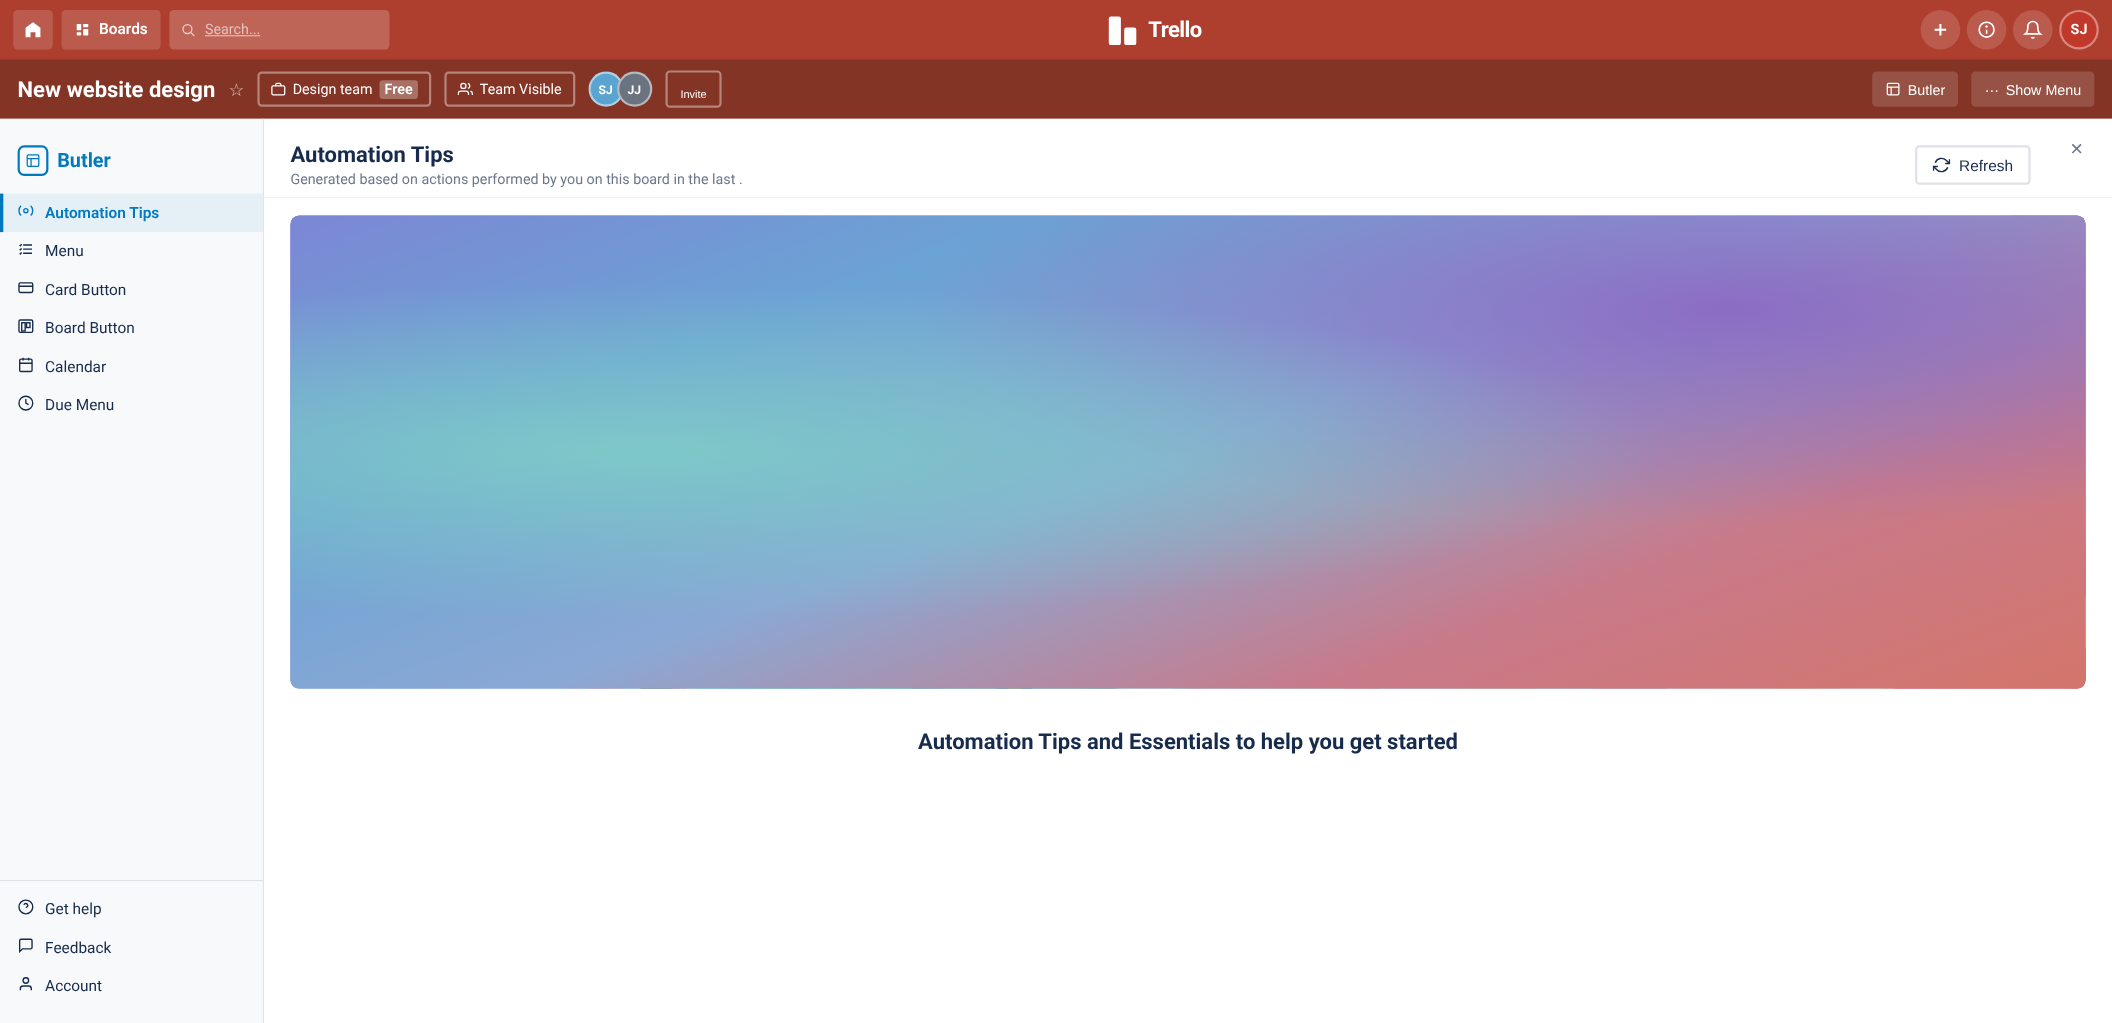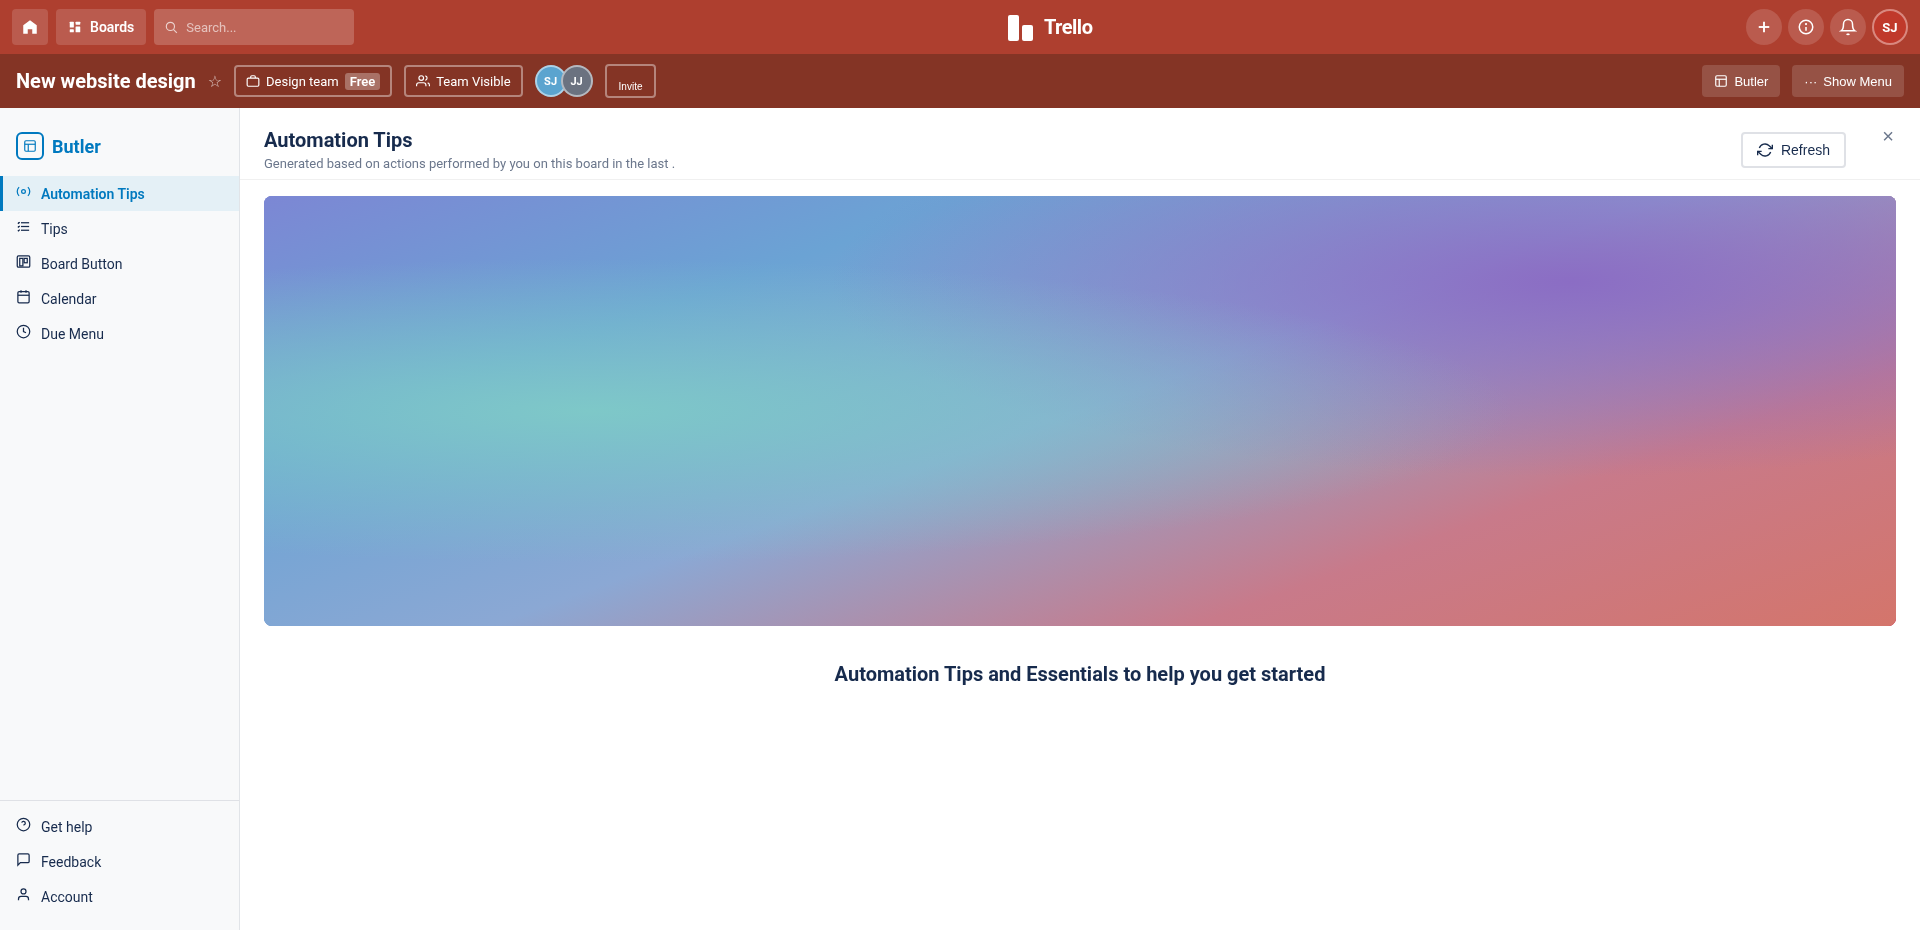--- a/index.html
+++ b/index.html
@@ -39,21 +39,21 @@
     .nav-search {
       height: 36px;
       background: rgba(255,255,255,0.2);
       border-radius: 4px;
       display: flex; align-items: center;
       padding: 0 10px;
       gap: 8px;
       width: 200px;
       cursor: pointer;
     }
-    .nav-search span { color: rgba(255,255,255,0.7); font-size: 13px; }
+    .nav-search span { color: rgba(255,255,255,0.7); font-size: 13px; text-decoration: underline; }
     .nav-logo {
       flex: 1;
       display: flex; align-items: center; justify-content: center;
     }
     .trello-logo {
       color: white;
       font-size: 22px;
       font-weight: bold;
       display: flex; align-items: center; gap: 8px;
     }
@@ -453,23 +453,32 @@
       <span class="sidebar-icon">
         <svg width="15" height="15" viewBox="0 0 24 24" fill="none" stroke="#172b4d" stroke-width="2">
             <line x1="8" y1="6" x2="21" y2="6"></line>
             <line x1="8" y1="12" x2="21" y2="12"></line>
             <line x1="8" y1="18" x2="21" y2="18"></line>
             <polyline points="3 6 4 7 6 5"></polyline>
             <polyline points="3 12 4 13 6 11"></polyline>
             <polyline points="3 18 4 19 6 17"></polyline>
           </svg>
       </span>
-      <span>Tips</span>
-    </div>
-
+      <span>Menu</span>
+    </div>
+
+    <div class="sidebar-item">
+      <span class="sidebar-icon">
+        <svg width="15" height="15" viewBox="0 0 24 24" fill="none" stroke="#172b4d" stroke-width="2">
+            <rect x="2" y="5" width="20" height="14" rx="2"></rect>
+            <line x1="2" y1="10" x2="22" y2="10"></line>
+          </svg>
+      </span>
+      <span>Card Button</span>
+    </div>
 
     <div class="sidebar-item">
       <span class="sidebar-icon">
         <svg width="15" height="15" viewBox="0 0 24 24" fill="none" stroke="#172b4d" stroke-width="2">
             <rect x="2" y="3" width="20" height="18" rx="2"></rect>
             <rect x="6" y="7" width="5" height="12"></rect>
             <rect x="13" y="7" width="5" height="7"></rect>
           </svg>
       </span>
       <span>Board Button</span>

